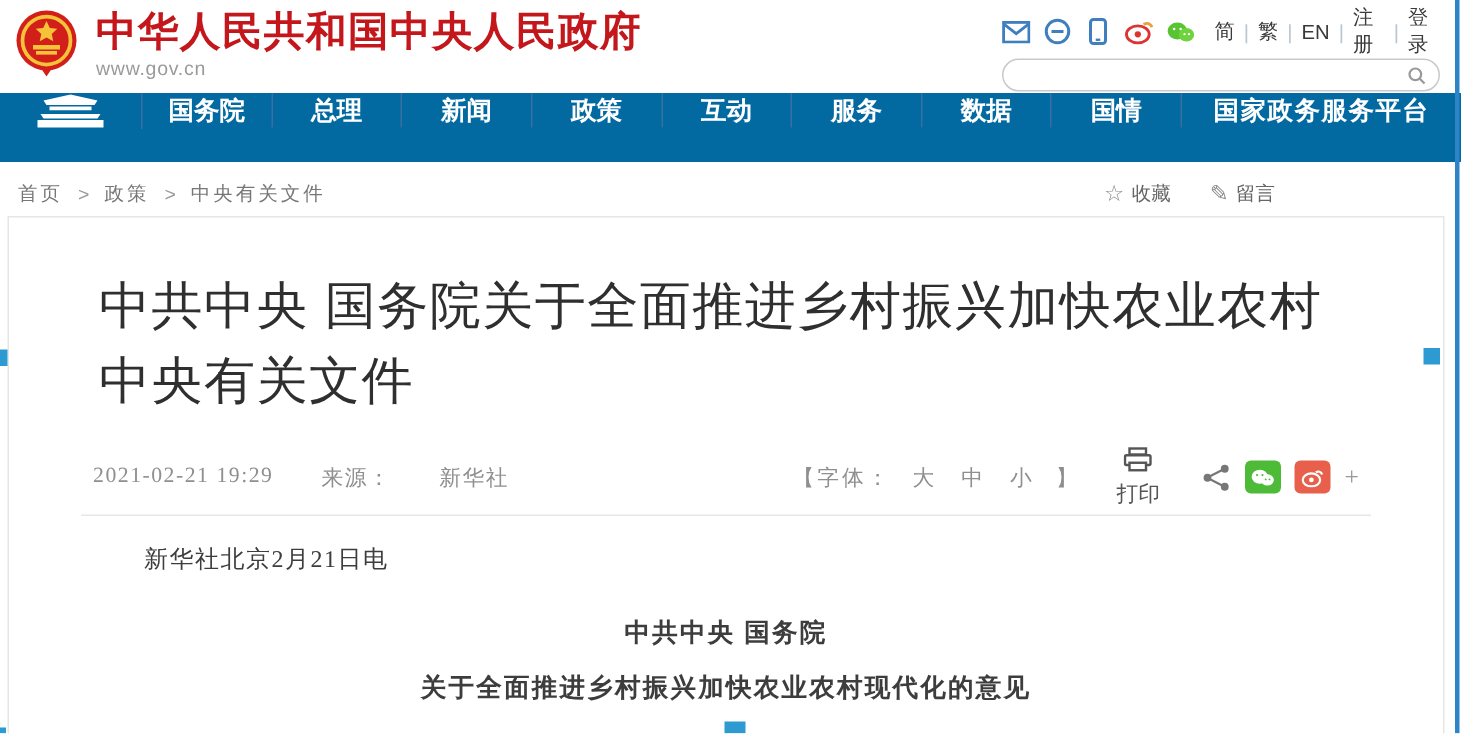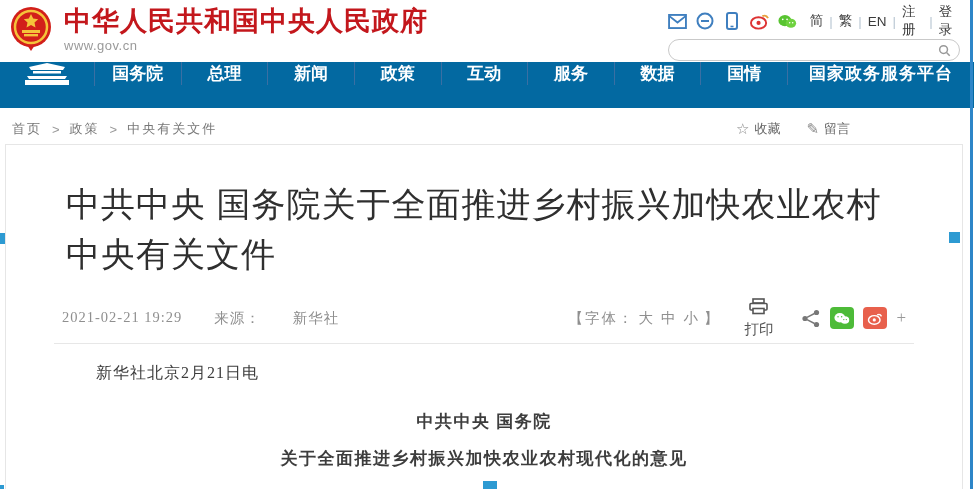--- a/index.html
+++ b/index.html
@@ -46,21 +46,21 @@
 
   
   .card { position:absolute; left:5px; top:144px; width:958px; height:420px;
     background:#fff; border:1px solid #e6e6e6; }
   .art-title { margin:34px 60px 0; text-align:left; color:#2f2f2f;
     font-size:34px; line-height:50px; font-weight:500; letter-spacing:1px; }
   .meta-row { display:flex; align-items:center; margin:26px 56px 0; height:26px;
     font-family:"Liberation Serif", serif; font-size:14.5px; color:#8f8f8f; }
   .meta-left { letter-spacing:1px; display:flex; gap:32px; }
   .meta-right { margin-left:auto; display:flex; align-items:center; gap:10px; }
-  .font-ctl { letter-spacing:2px; color:#8f8f8f; display:flex; gap:2px; }
+  .font-ctl { letter-spacing:2px; color:#8f8f8f; display:flex; gap:12px; }
   .font-ctl .fs { cursor:pointer; padding:0 2px; }
   .print-btn { display:flex; align-items:center; gap:5px; color:#555; cursor:pointer; margin-left:14px;flex-direction:column; }
   .share-group { display:flex; align-items:center; gap:9px; margin-left:18px; }
   .share-sq { width:24px; height:22px; border-radius:4px; display:flex; align-items:center; justify-content:center; cursor:pointer; }
   .share-sq.wechat { background:#4dbb38; }
   .share-sq.weibo { background:#e8604c; }
   .share-more { color:#999; font-size:17px; cursor:pointer; }
   .meta-divider { border-top:1px solid #e7e7e7; margin:12px 48px 0; }
 
   .art-body { font-family:"Liberation Serif", serif; color:#3d3d3d; }

